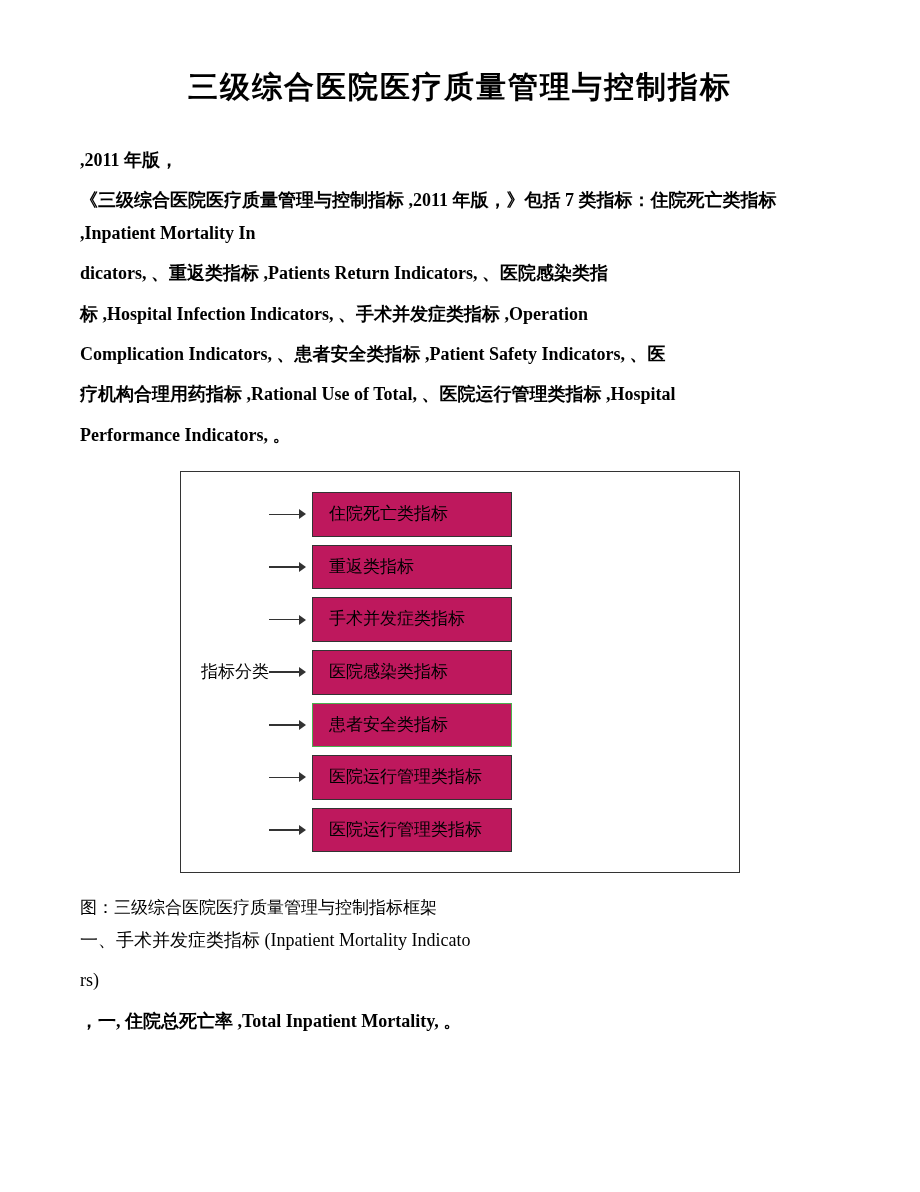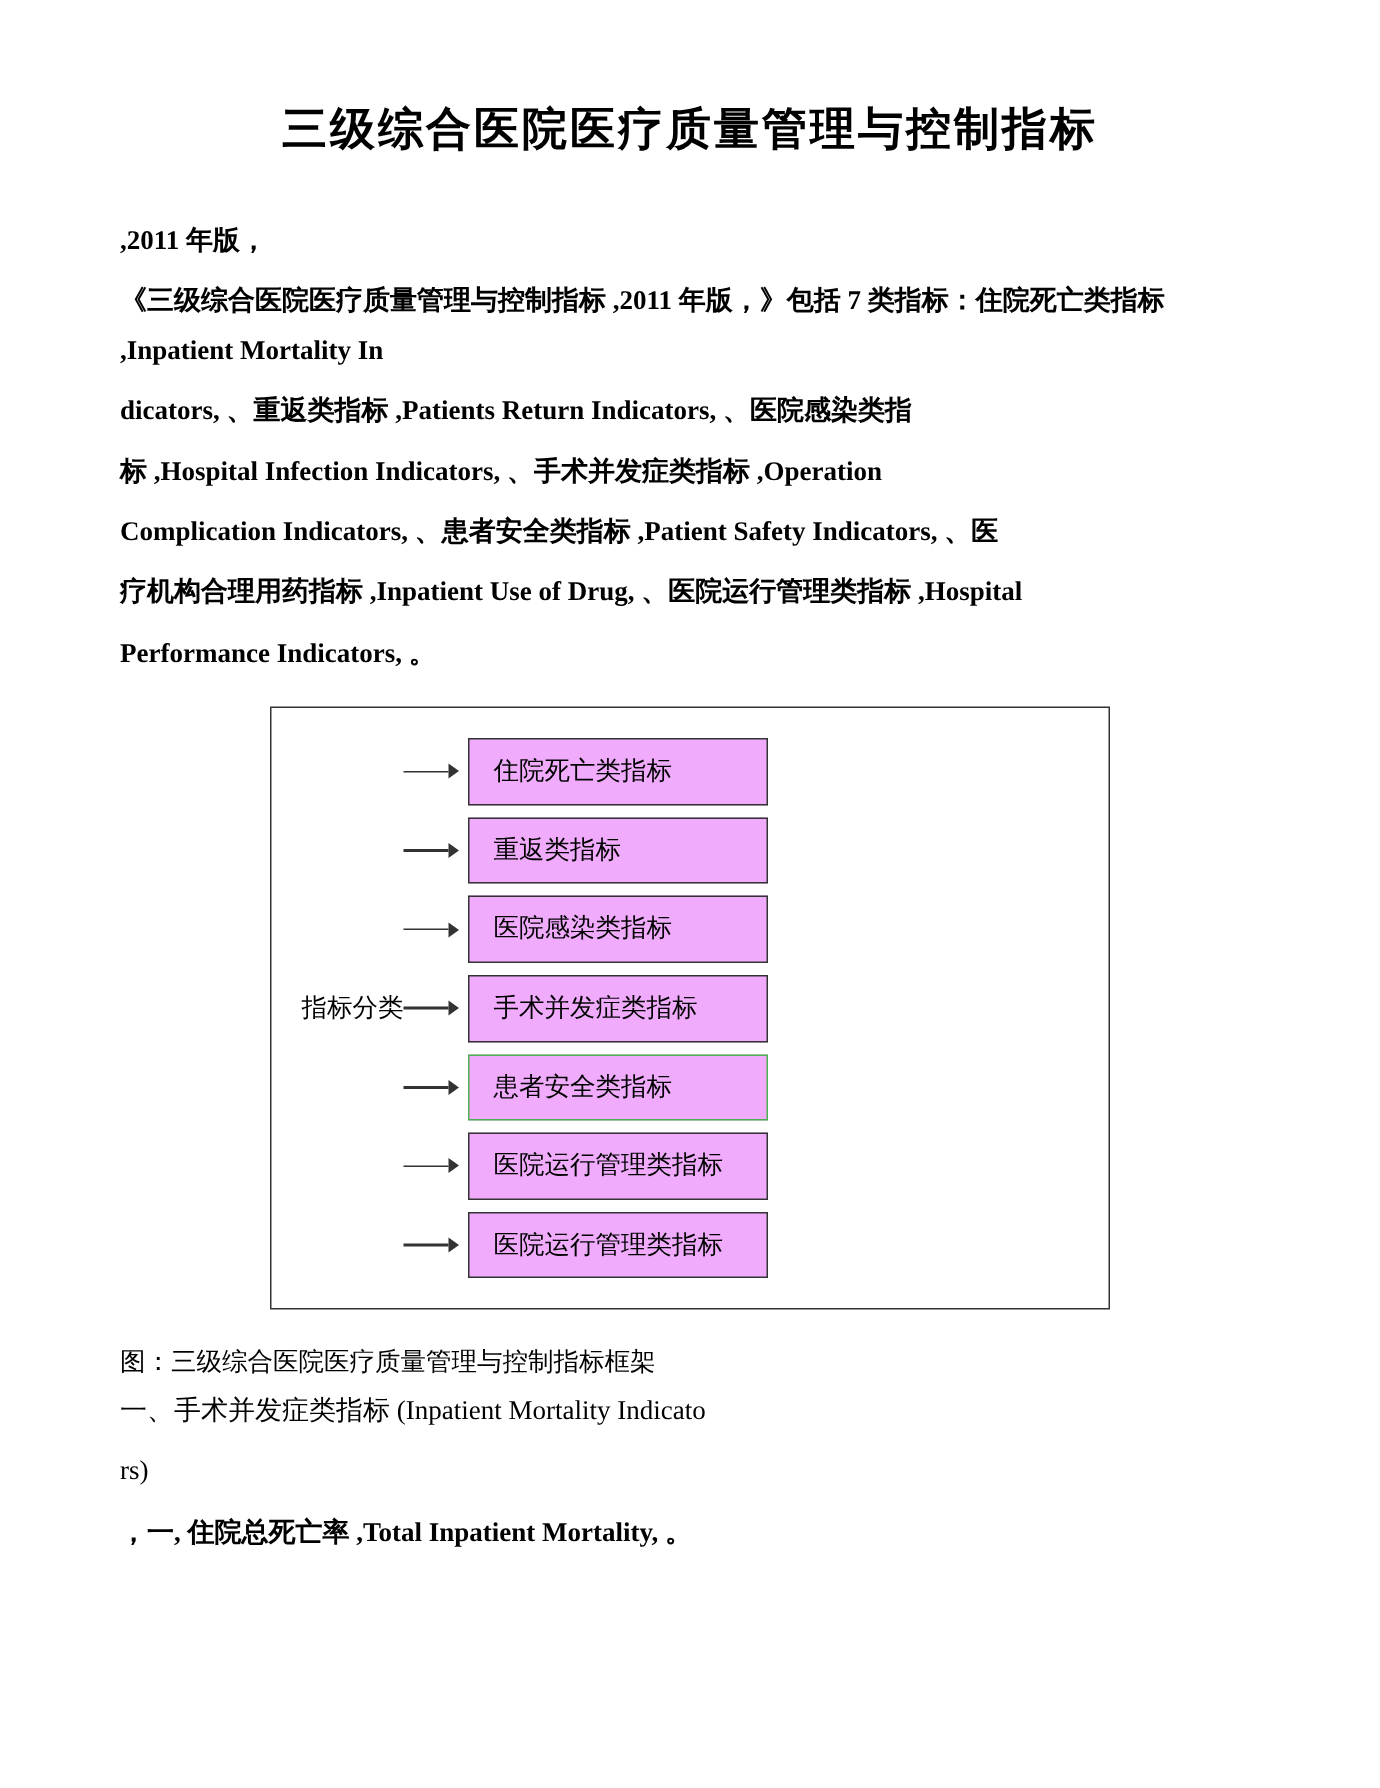--- a/index.html
+++ b/index.html
@@ -89,21 +89,21 @@
       border-bottom: 5px solid transparent;
       border-left: 7px solid #333;
     }
 
     .diagram-box {
       border: 1.5px solid #333;
       padding: 6px 16px;
       font-size: 17px;
       min-width: 200px;
       text-align: left;
-      background: #f0abfc;
+      background: #be185d;
     }
 
     .diagram-box.green-border {
       border-color: #4caf50;
     }
 
     .caption-text {
       font-size: 17px;
       margin-top: 12px;
     }
@@ -117,43 +117,43 @@
 <body>
 
 <h1 class="page-title">三级综合医院医疗质量管理与控制指标</h1>
 
 <p class="paragraph">,2011 年版，</p>
 
 <p class="paragraph">《三级综合医院医疗质量管理与控制指标    ,2011 年版，》包括 7 类指标：住院死亡类指标 ,Inpatient Mortality In</p>
 <p class="paragraph">dicators,    、重返类指标  ,Patients Return Indicators,        、医院感染类指</p>
 <p class="paragraph">标 ,Hospital Infection Indicators,           、手术并发症类指标  ,Operation</p>
 <p class="paragraph">Complication Indicators,     、患者安全类指标  ,Patient Safety Indicators,         、医</p>
-<p class="paragraph">疗机构合理用药指标  ,Inpatient Use of Drug,       、医院运行管理类指标  ,Hospital</p>
+<p class="paragraph">疗机构合理用药指标  ,Rational Use of Total,       、医院运行管理类指标  ,Hospital</p>
 <p class="paragraph">Performance Indicators,   。</p>
 
 <div class="diagram-container">
   <div class="diagram-inner">
     <div class="diagram-left-label">指标分类</div>
     <div class="diagram-lines-boxes">
 
     <div class="diagram-row">
           <div class="diagram-arrow"></div>
           <div class="diagram-box">住院死亡类指标</div>
         </div>
         <div class="diagram-row">
           <div class="diagram-arrow"></div>
           <div class="diagram-box">重返类指标</div>
         </div>
         <div class="diagram-row">
           <div class="diagram-arrow"></div>
-          <div class="diagram-box">医院感染类指标</div>
+          <div class="diagram-box">手术并发症类指标</div>
         </div>
         <div class="diagram-row">
           <div class="diagram-arrow"></div>
-          <div class="diagram-box">手术并发症类指标</div>
+          <div class="diagram-box">医院感染类指标</div>
         </div>
         <div class="diagram-row">
           <div class="diagram-arrow"></div>
           <div class="diagram-box green-border">患者安全类指标</div>
         </div>
         <div class="diagram-row">
           <div class="diagram-arrow"></div>
           <div class="diagram-box">医院运行管理类指标</div>
         </div>
         <div class="diagram-row">

